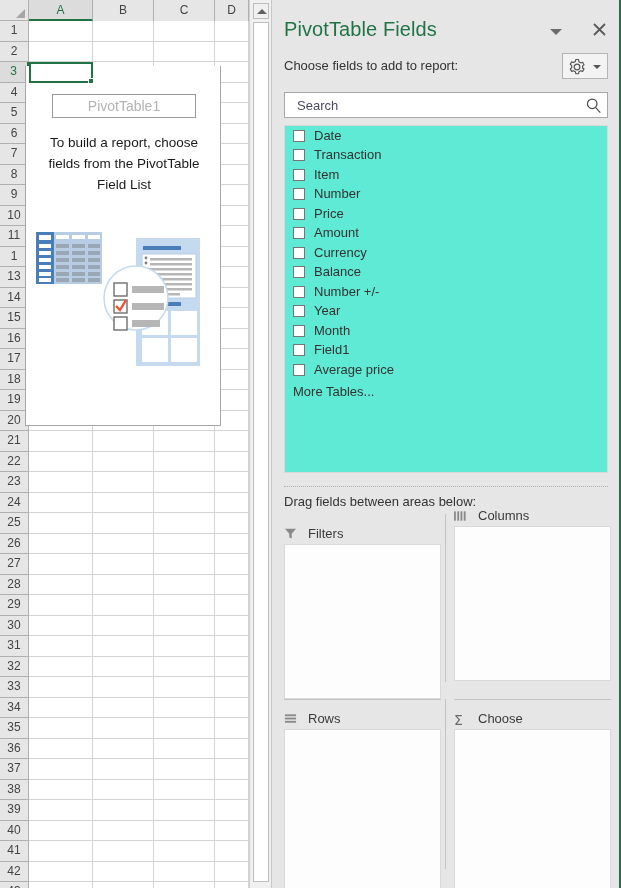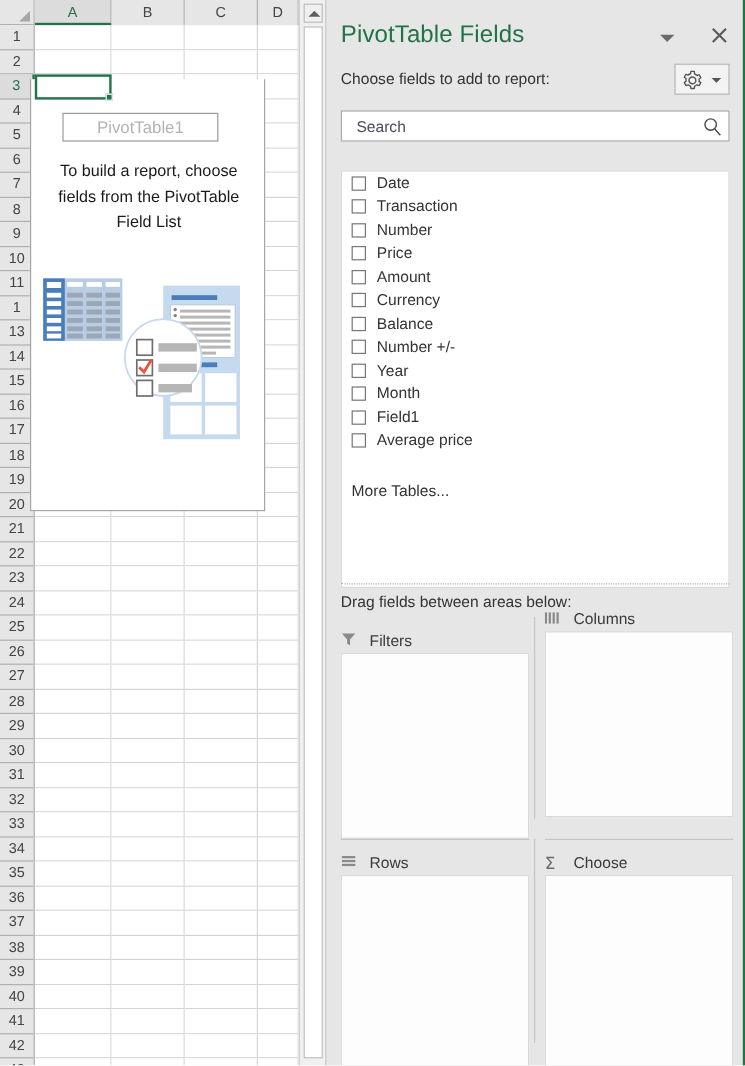--- a/index.html
+++ b/index.html
@@ -111,21 +111,21 @@
     position: absolute;
     left: 25px; top: 66px;
     width: 196px; height: 360px;
     background: #ffffff;
     border: 1px solid #a6a6a6;
     border-top: none;
     z-index: 4;
   }
   #pt-name-box {
     position: absolute; left: 26px; top: 28px;
-    width: 130px; height: 24px;
+    width: 144px; height: 24px;
     border: 1px solid #9a9a9a;
     background: #ffffff;
     color: #b3b3b3;
     font-size: 14px;
     text-align: center;
     line-height: 22px;
   }
   #pt-instructions {
     position: absolute; left: 8px; top: 66px;
     width: 180px;
@@ -240,23 +240,23 @@
     background: transparent;
   }
   #search-input::placeholder { color: #4a4a60; opacity: 1; }
   #search-icon {
     position: absolute; right: 5px; top: 4px;
     cursor: pointer;
   }
 
   
   #field-list {
-    position: absolute; left: 12px; top: 142px;
+    position: absolute; left: 12px; top: 125px;
     width: 324px; height: 348px;
-    background: #ffffff;
+    background: #5eead4;
     border: 1px solid #d9d9d9;
     overflow: hidden;
   }
   .field-row {
     display: flex;
     align-items: center;
     height: 19.5px;
     padding-left: 8px;
     cursor: pointer;
   }
@@ -770,20 +770,24 @@
           <div class="field-row">
             <span class="field-cb"></span>
             <span class="field-label">Date</span>
           </div>
           <div class="field-row">
             <span class="field-cb"></span>
             <span class="field-label">Transaction</span>
           </div>
           <div class="field-row">
             <span class="field-cb"></span>
+            <span class="field-label">Item</span>
+          </div>
+          <div class="field-row">
+            <span class="field-cb"></span>
             <span class="field-label">Number</span>
           </div>
           <div class="field-row">
             <span class="field-cb"></span>
             <span class="field-label">Price</span>
           </div>
           <div class="field-row">
             <span class="field-cb"></span>
             <span class="field-label">Amount</span>
           </div>

